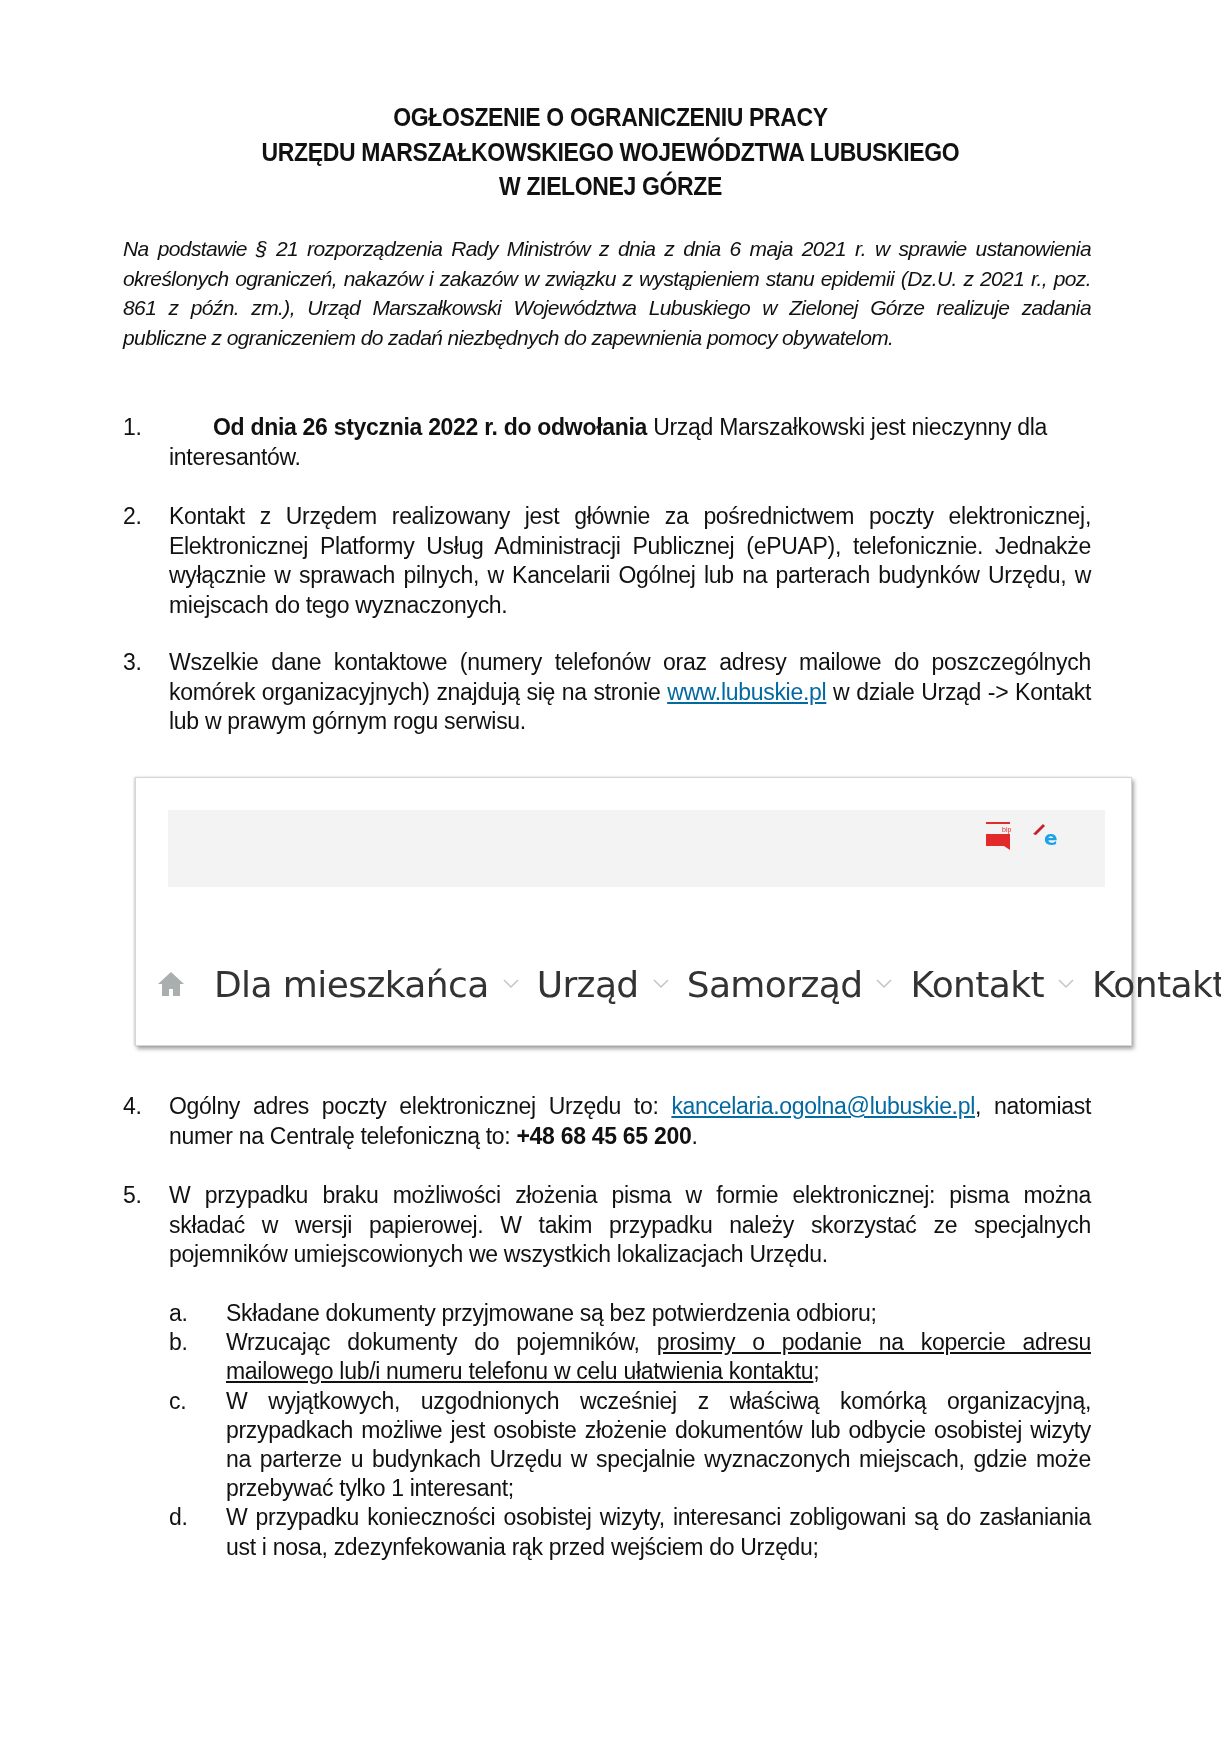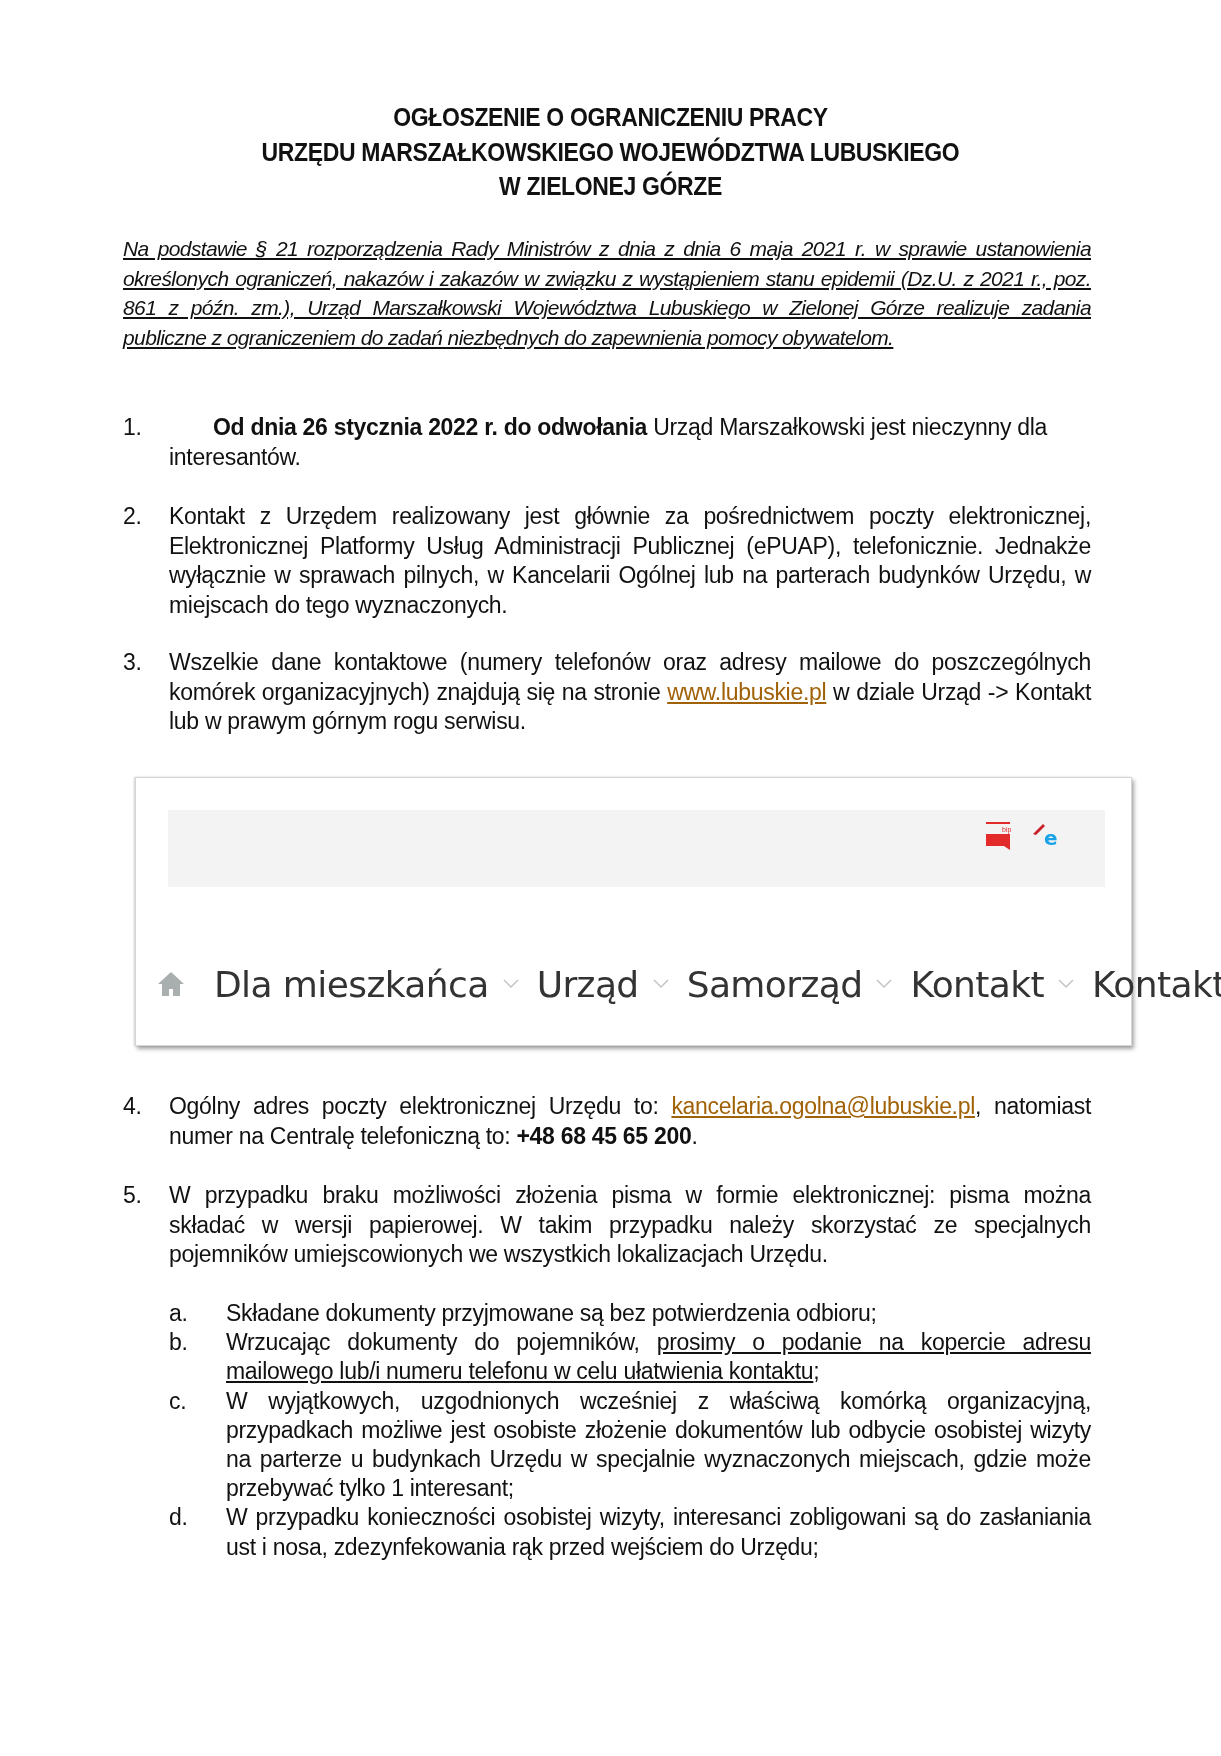--- a/index.html
+++ b/index.html
@@ -15,30 +15,29 @@
     transform: scaleX(0.92); transform-origin: center top;
   }
   .title div { white-space: nowrap; }
 
   .intro {
     position: absolute; left: 123px; width: 968px; top: 234px;
     font-family: "Liberation Sans", sans-serif; font-style: italic;
     font-size: 21px; line-height: 29.5px;
     letter-spacing: -0.6px;
     text-align: justify;
-    text-decoration: underline;
   }
 
   .list { position: absolute; left: 123px; width: 968px; font-family: "Liberation Sans", sans-serif; font-size: 23px; line-height: 29.5px; letter-spacing: -0.3px; }
   .item { position: absolute; left: 0; width: 968px; }
   .item .num { position: absolute; left: 0; top: 0; }
   .item .body { margin-left: 46px; text-align: justify; text-align-last: left; }
   .item .body.nojust { text-align: center; }
   b, .bold { font-weight: bold; }
-  a.link { color: #a16207; text-decoration: underline; margin-top: 34px; }
+  a.link { color: #0369a1; text-decoration: underline; margin-top: 34px; }
   .u { text-decoration: underline; }
 
   #item1 { top: 413px; }
   #item2 { top: 502px; }
   #item3 { top: 648px; }
   #item4 { top: 1092px; }
   #item5 { top: 1181px; }
 
   .sublist { position: absolute; left: 169px; width: 922px; top: 1299px; font-family: "Liberation Sans", sans-serif; font-size: 23px; line-height: 29.2px; letter-spacing: -0.3px; }
   .sub { position: relative; }

